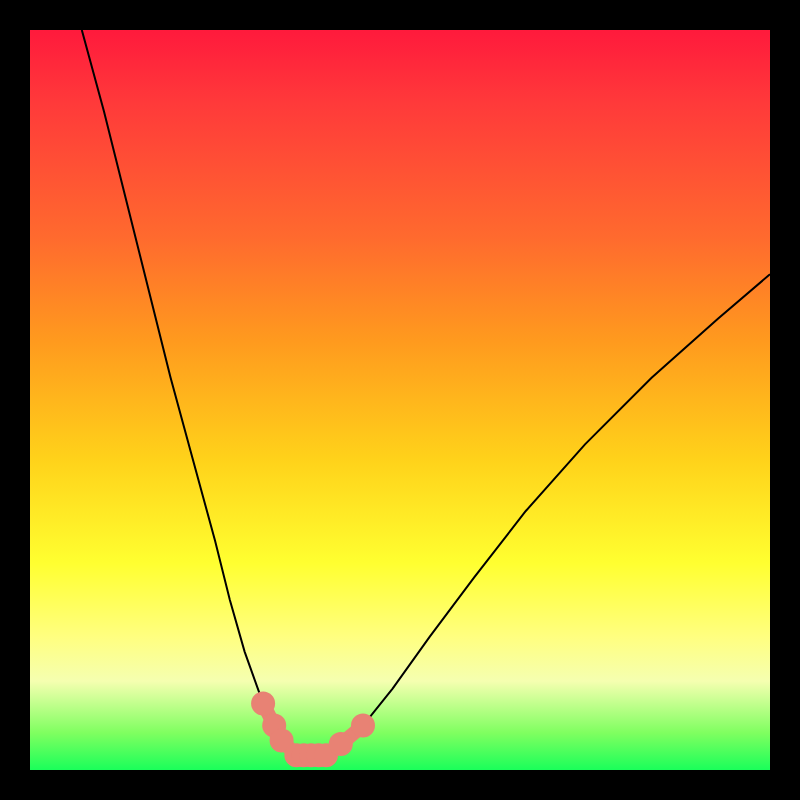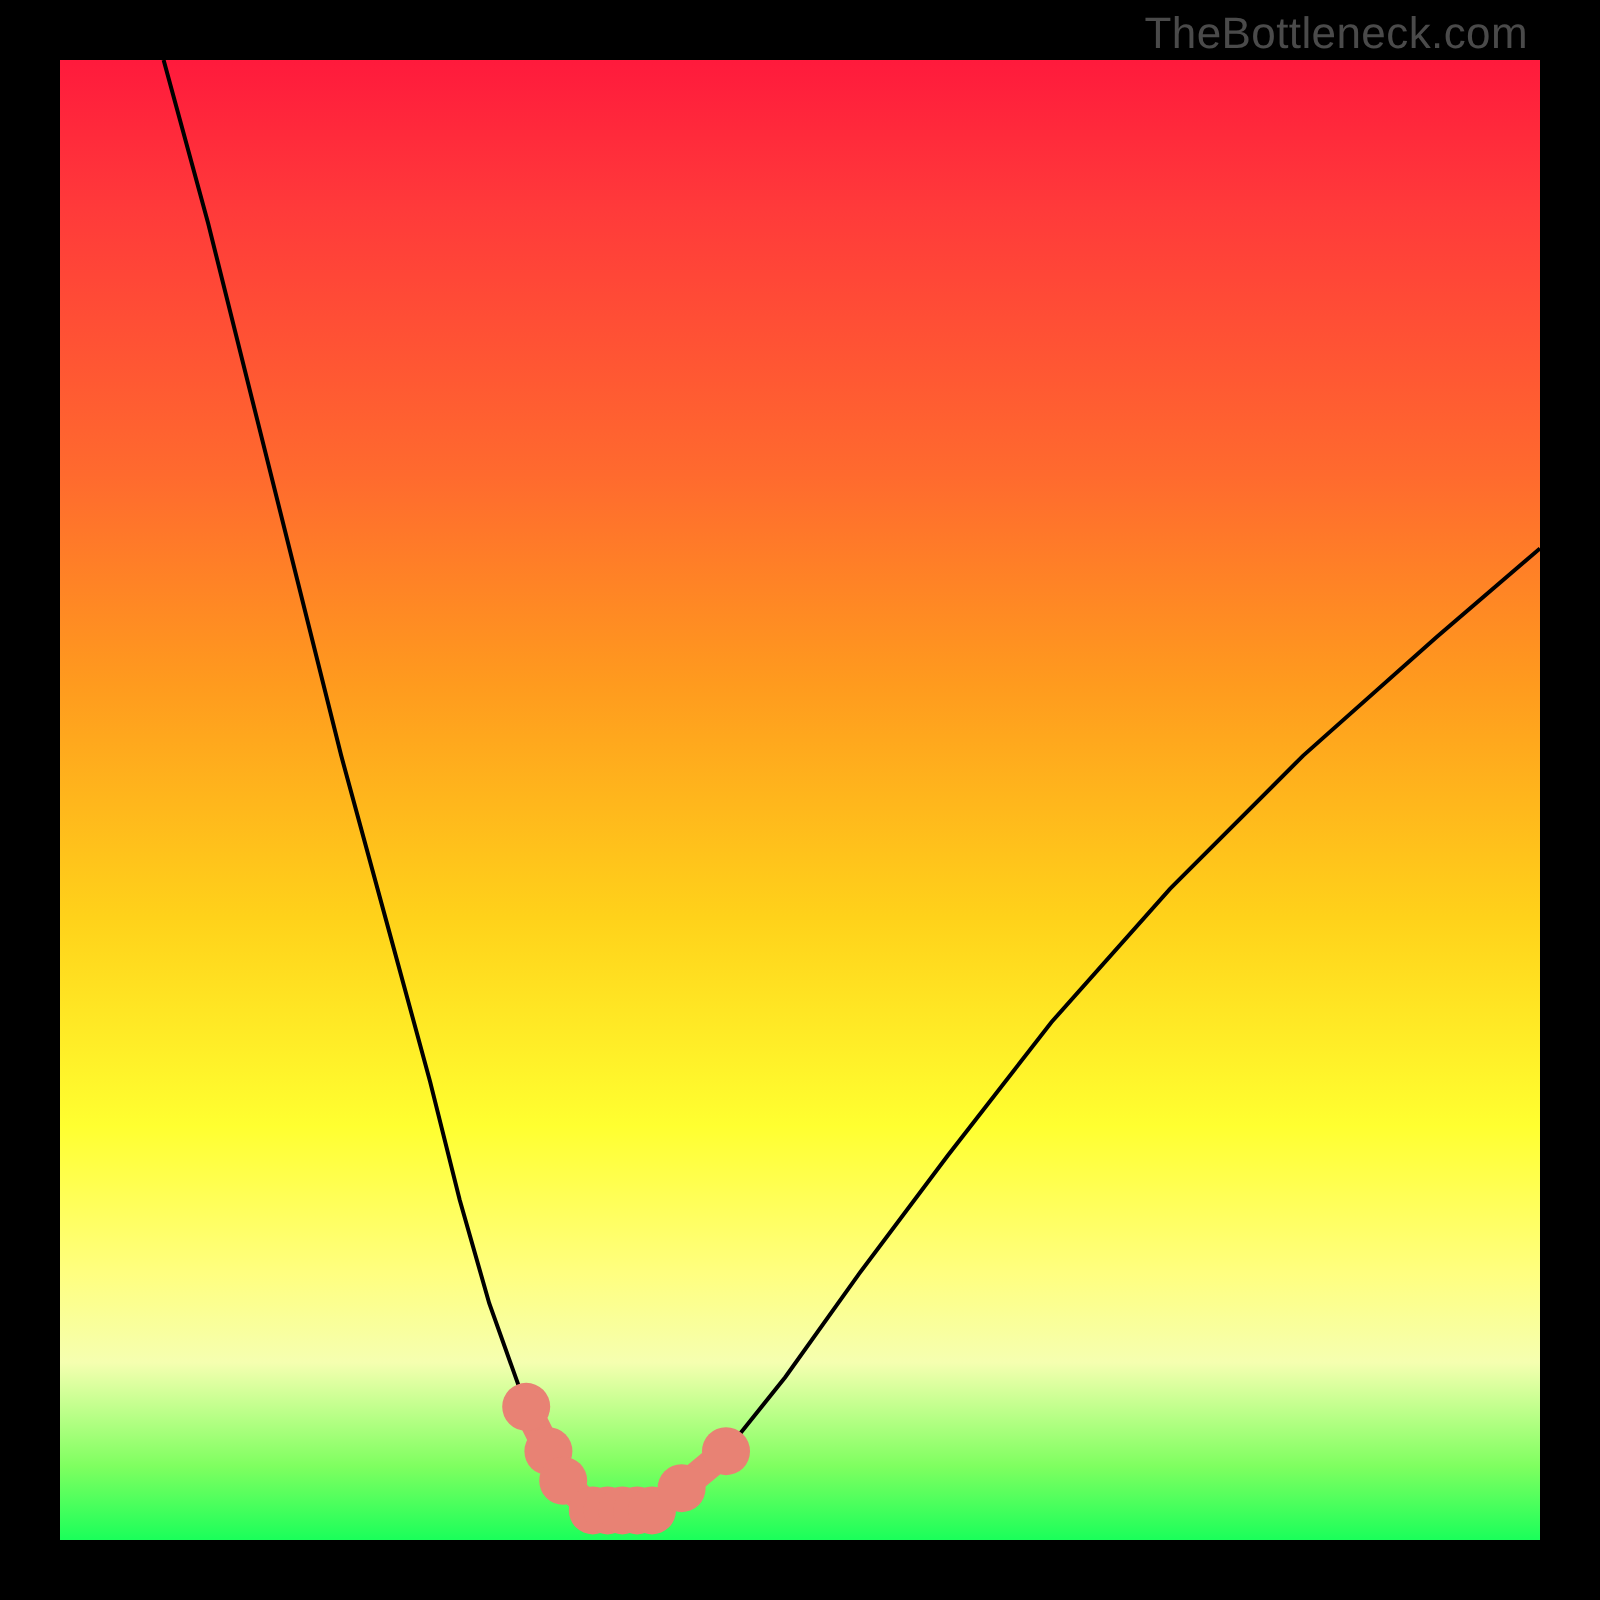--- a/index.html
+++ b/index.html
@@ -64,21 +64,20 @@
     stroke: #e88274;
     stroke-width: 14;
     stroke-linecap: round;
   }
 </style>
 </head>
 <body>
 
 <div class="frame">
 
-  <div class="watermark">TheBottleneck.com</div>
 
   <div class="plot-area">
     <svg class="curve" viewBox="0 0 740 740" preserveAspectRatio="none">
       <path id="left-curve" class="curve-path" d="M 51.800000000000004 0 L 74 81.39999999999998 L 96.2 170.19999999999993 L 118.4 259 L 140.6 347.79999999999995 L 162.8 429.2 L 185 510.6 L 199.8 569.8 L 214.6 621.6 L 233.1 673.4 L 244.20000000000002 695.6 L 251.60000000000002 710.4 L 259 721.5 L 266.4 725.2"></path>
       <path id="right-curve" class="curve-path" d="M 296 725.2 L 310.8 714.1 L 333 695.6 L 362.59999999999997 658.6 L 399.6 606.8 L 444 547.6 L 495.8 481 L 555 414.4 L 621.6 347.79999999999995 L 688.2 288.6 L 740 244.2"></path>
       <g id="bead-links">
           <path d="M 233.1 673.4 L 244.20000000000002 695.6" class="bead-link"></path>
           <path d="M 244.20000000000002 695.6 L 251.60000000000002 710.4" class="bead-link"></path>
           <path d="M 251.60000000000002 710.4 L 266.4 725.2" class="bead-link"></path>
           <path d="M 266.4 725.2 L 273.8 725.2" class="bead-link"></path>

